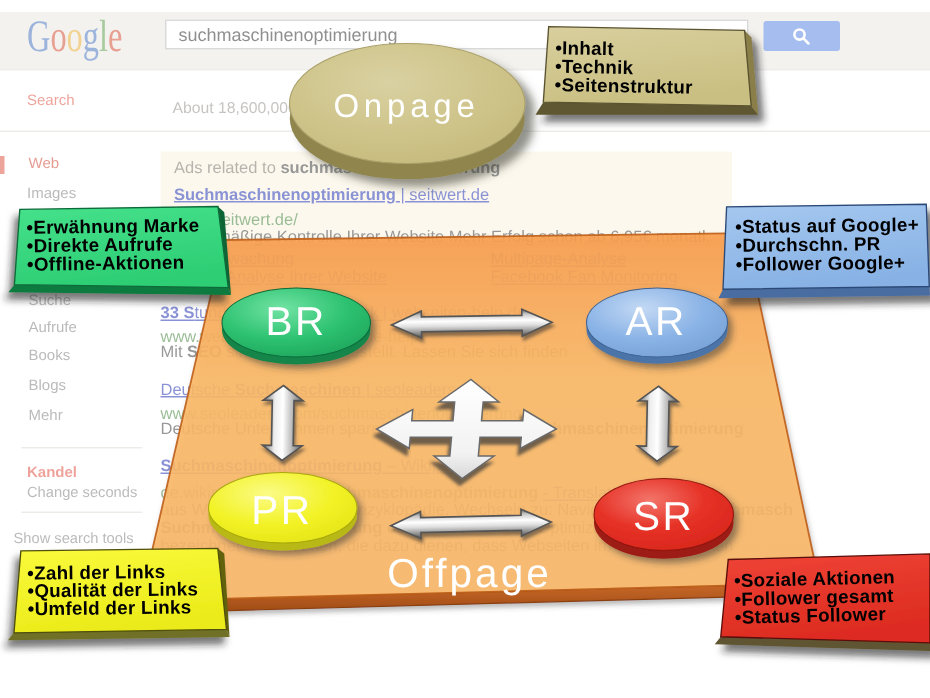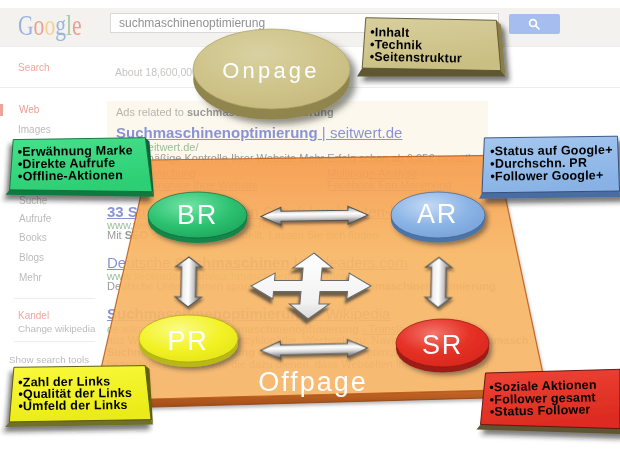--- a/index.html
+++ b/index.html
@@ -10,21 +10,21 @@
 .logo{position:absolute;left:18px;top:8px;font-family:"Liberation Serif",serif;font-size:30px;font-weight:normal;transform:scaleX(.72);transform-origin:left top;letter-spacing:0px}
 .sbox{position:absolute;left:110px;top:13px;width:379px;height:18px;background:#fff;border:1px solid #b5b5b5;font-size:12px;color:#222;line-height:18px;padding-left:8px}
 .sbtn{position:absolute;left:509px;top:14px;width:51px;height:20px;background:#4d7fe0;border-radius:2px}
 .searchlbl{position:absolute;left:18px;top:62px;font-size:10px;color:#dd4b39}
 .stats{position:absolute;left:115px;top:66px;font-size:10.5px;color:#8f8a84}
 .hline{position:absolute;height:1px;background:#dcdad4}
 .side{position:absolute;font-size:10px;color:#777}
 .adsbg{position:absolute;left:107px;top:101px;width:381px;height:95px;background:#faf3dc}
 .t11{font-size:11px}
 .blue{color:#1527ad}
-.rtitle{position:absolute;font-size:15px;color:#1527ad;text-decoration:underline;white-space:nowrap}
+.rtitle{position:absolute;font-size:11px;color:#1527ad;text-decoration:underline;white-space:nowrap}
 .rurl{position:absolute;font-size:11px;color:#377b2f;white-space:nowrap}
 .rdesc{position:absolute;font-size:11px;color:#333;white-space:nowrap}
 </style>
 </head>
 <body>
 <div class="page">
  <div class="bg">
   <div class="topbar"></div>
   <div class="hline" style="left:0;top:46px;width:620px;background:#dedbd5"></div>
   <div class="logo"><span style="color:#3b6bbb">G</span><span style="color:#d34327">o</span><span style="color:#e7a725">o</span><span style="color:#3b6bbb">g</span><span style="color:#519741">l</span><span style="color:#d34327">e</span></div>
@@ -40,22 +40,22 @@
   <div class="side" style="left:19px;top:104px;color:#cc3a28">Web</div>
   <div class="side" style="left:18px;top:124px">Images</div>
   <div class="side" style="left:18px;top:144px">Maps</div>
   <div class="side" style="left:18px;top:164px">Videos</div>
   <div class="side" style="left:19px;top:194.5px">Suche</div>
   <div class="side" style="left:19px;top:212.5px">Aufrufe</div>
   <div class="side" style="left:19px;top:232px">Books</div>
   <div class="side" style="left:19px;top:252px">Blogs</div>
   <div class="side" style="left:19px;top:272px">Mehr</div>
   <div class="hline" style="left:14px;top:298px;width:81px"></div>
-  <div class="side" style="left:18px;top:310px;color:#e0483a;font-weight:normal">Kandel</div>
-  <div class="side" style="left:18px;top:323px;font-size:9.8px">Change wikipedia</div>
+  <div class="side" style="left:18px;top:310px;color:#e0483a;font-weight:bold">Kandel</div>
+  <div class="side" style="left:18px;top:323px;font-size:9.8px">Change seconds</div>
   <div class="hline" style="left:14px;top:341px;width:81px"></div>
   <div class="side" style="left:9px;top:353.5px;font-size:9.8px">Show search tools</div>
 
   <div class="adsbg"></div>
   <div class="abs t11" style="left:116px;top:106px;color:#6f6a60">Ads related to <b style="color:#333">suchmaschinenoptimierung</b></div>
   <div class="rtitle" style="left:116px;top:124px"><b>Suchmaschinenoptimierung</b> | seitwert.de</div>
   <div class="rurl" style="left:116px;top:141px">www.seitwert.de/</div>
   <div class="rdesc" style="left:116px;top:152px">Regelmäßige Kontrolle Ihrer Website Mehr Erfolg schon ab 6,95€ monatl.</div>
   <div class="abs t11 blue" style="left:128px;top:167px;text-decoration:underline">Überwachung</div>
   <div class="abs t11 blue" style="left:327px;top:167px;text-decoration:underline">Multipage-Analyse</div>

